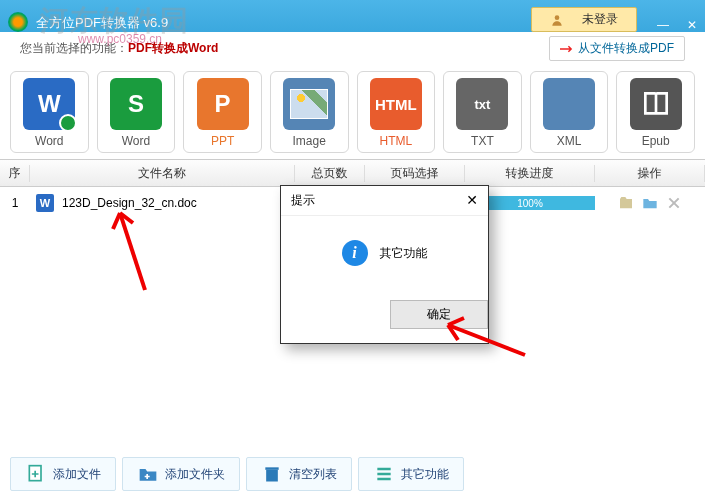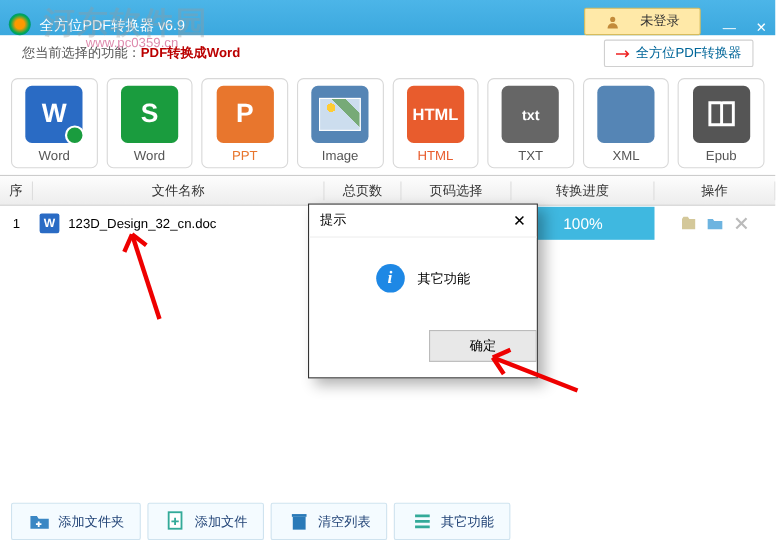--- a/index.html
+++ b/index.html
@@ -25,21 +25,21 @@
 .ic-xml{background:#5585b5;font-size:13px}.ic-epub{background:#555}
 .ic-img::before{content:"";width:36px;height:28px;background:#cde;border:1px solid #fff;display:block;background-image:radial-gradient(circle at 10px 8px,#fc3 4px,transparent 4px),linear-gradient(45deg,transparent 60%,#7a7 60%,#7a7 80%,transparent 80%)}
 .ic-epub svg{width:32px;height:32px;fill:none;stroke:#fff;stroke-width:2}
 .thead{display:flex;background:linear-gradient(#fdfdfd,#ededed);border-top:1px solid #ccc;border-bottom:1px solid #ccc;height:28px;align-items:center;color:#333}
 .thead>div{border-right:1px solid #ddd;text-align:center;padding:0 4px}
 .c-seq{width:30px}.c-name{flex:1}.c-pages{width:70px}.c-range{width:100px}.c-prog{width:130px}.c-ops{width:110px;border-right:none}
 .trow{display:flex;align-items:center;height:32px;padding:2px 0}
 .trow>div{text-align:center}
 .trow .c-name{text-align:left;display:flex;align-items:center;gap:8px;padding-left:6px}
 .ficon{width:18px;height:18px;background:#2a6bc4;color:#fff;display:flex;align-items:center;justify-content:center;font-size:11px;font-weight:bold;border-radius:2px}
-.progress{height:30px;background:#3fb8e0;color:#fff;font-size:14px;display:flex;align-items:center;justify-content:center;width:100%}
+.progress{height:14px;background:#3fb8e0;color:#fff;font-size:10px;display:flex;align-items:center;justify-content:center;width:100%}
 .ops{display:flex;gap:8px;justify-content:center;align-items:center}
 .ops svg{width:16px;height:16px;fill:#aab}
 .dialog{position:absolute;left:280px;top:185px;width:209px;border:1px solid #333;background:#fff;box-shadow:6px 6px 12px rgba(0,0,0,.3)}
 .dlg-title{display:flex;justify-content:space-between;padding:6px 10px;border-bottom:1px solid #eee}
 .dlg-title span:last-child{cursor:pointer;font-size:14px}
 .dlg-body{padding:24px 0;display:flex;align-items:center;justify-content:center;gap:12px}
 .dlg-info{width:26px;height:26px;border-radius:50%;background:#1e88e5;color:#fff;display:flex;align-items:center;justify-content:center;font-style:italic;font-family:serif;font-size:16px;font-weight:bold}
 .dlg-foot{padding:10px 0 14px;display:flex;justify-content:flex-end}
 .dlg-ok{background:#e8e8e8;border:1px solid #bbb;padding:5px 36px;cursor:pointer}
 .bottombar{position:absolute;bottom:10px;left:10px;display:flex;gap:6px}
@@ -73,21 +73,21 @@
 </div>
 
 <div class="funcbar">
   <div class="label">
     <span>您当前选择的功能：</span><b>PDF转换成Word</b>
   </div>
   <div class="convertbtn">
     <svg viewBox="0 0 20 12">
         <path d="M0 6h16M12 2l4 4-4 4" stroke="#e22" stroke-width="2" fill="none"></path>
       </svg>
-    <span>全方位PDF转换器</span>
+    <span>从文件转换成PDF</span>
   </div>
 </div>
 
 <div class="tiles" id="tiles">
     <div class="tile">
       <div class="tile-icon ic-word">W</div>
       <div class="tile-label">Word</div>
     </div>
     <div class="tile">
       <div class="tile-icon ic-excel">S</div>
@@ -168,31 +168,31 @@
     <span>其它功能</span>
   </div>
   <div class="dlg-foot">
     <div class="dlg-ok">确定</div>
   </div>
 </div>
 
 <div class="bottombar">
   <div class="bbtn">
     <svg viewBox="0 0 24 24">
+        <rect x="4" y="2" width="14" height="18" fill="#fff" stroke="#3a9" stroke-width="2"></rect>
+        <path d="M11 8v8M7 12h8" stroke="#3a9" stroke-width="2"></path>
+      </svg>
+    <span>添加文件</span>
+  </div>
+  <div class="bbtn">
+    <svg viewBox="0 0 24 24">
         <path d="M2 6h7l2 3h11v11H2z" fill="#3a87c4"></path>
         <path d="M11 12v6M8 15h6" stroke="#fff" stroke-width="2"></path>
       </svg>
     <span>添加文件夹</span>
-  </div>
-  <div class="bbtn">
-    <svg viewBox="0 0 24 24">
-        <rect x="4" y="2" width="14" height="18" fill="#fff" stroke="#3a9" stroke-width="2"></rect>
-        <path d="M11 8v8M7 12h8" stroke="#3a9" stroke-width="2"></path>
-      </svg>
-    <span>添加文件</span>
   </div>
   <div class="bbtn">
     <svg viewBox="0 0 24 24">
         <rect x="5" y="7" width="14" height="14" fill="#2a7ab8"></rect>
         <rect x="4" y="4" width="16" height="3" fill="#2a7ab8"></rect>
       </svg>
     <span>清空列表</span>
   </div>
   <div class="bbtn">
     <svg viewBox="0 0 24 24">

